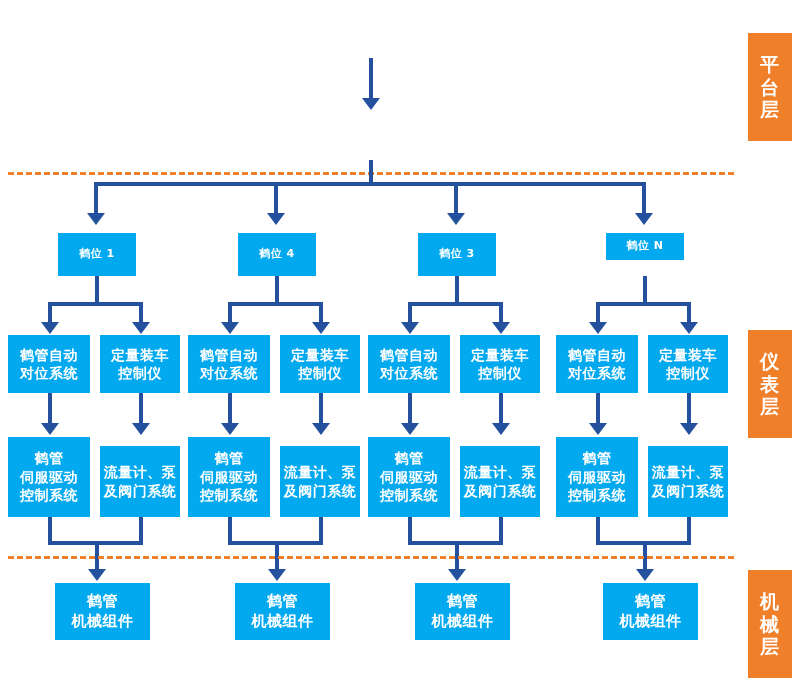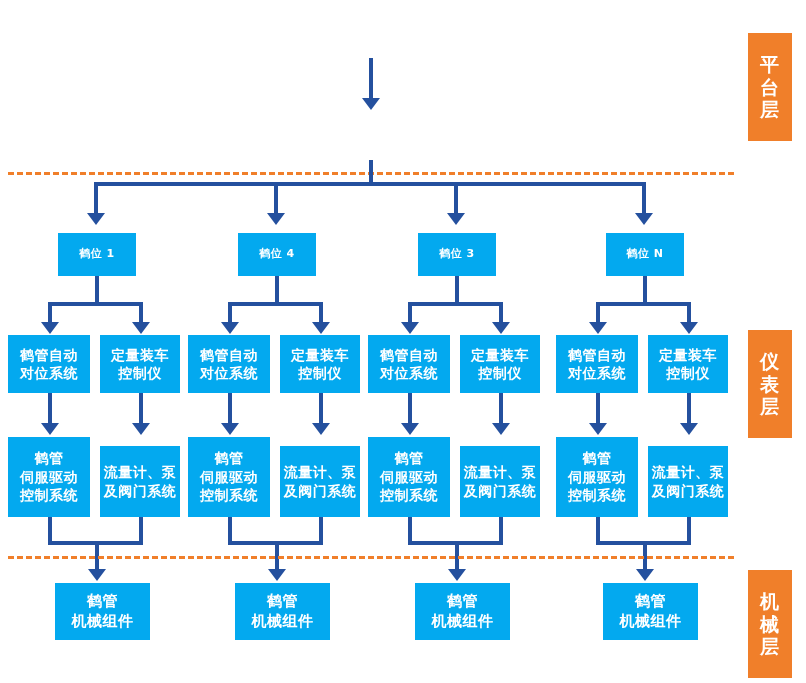--- a/index.html
+++ b/index.html
@@ -103,21 +103,21 @@
 
   <div class="vline" style="left:454px; top:182px; height:33px;"></div>
   <div class="arrowhead" style="left:447px; top:213px;"></div>
 
   <div class="vline" style="left:642px; top:182px; height:33px;"></div>
   <div class="arrowhead" style="left:635px; top:213px;"></div>
 
   <div class="box station" style="left:58px; top:233px; width:78px; height:43px;">鹤位 1</div>
   <div class="box station" style="left:238px; top:233px; width:78px; height:43px;">鹤位 4</div>
   <div class="box station" style="left:418px; top:233px; width:78px; height:43px;">鹤位 3</div>
-  <div class="box station" style="left:606px; top:233px; width:78px; height:43px;">鹤位 N</div>
+  <div class="box station" style="left:606px; top:233px; width:78px; height:27px;">鹤位 N</div>
 
   <div class="vline" style="left:95px; top:276px; height:28px;"></div>
   <div class="hline" style="left:48px; top:302px; width:95px;"></div>
   <div class="vline" style="left:48px; top:302px; height:22px;"></div>
   <div class="arrowhead" style="left:41px; top:322px;"></div>
   <div class="vline" style="left:139px; top:302px; height:22px;"></div>
   <div class="arrowhead" style="left:132px; top:322px;"></div>
 
   <div class="vline" style="left:275px; top:276px; height:28px;"></div>
   <div class="hline" style="left:228px; top:302px; width:95px;"></div>

